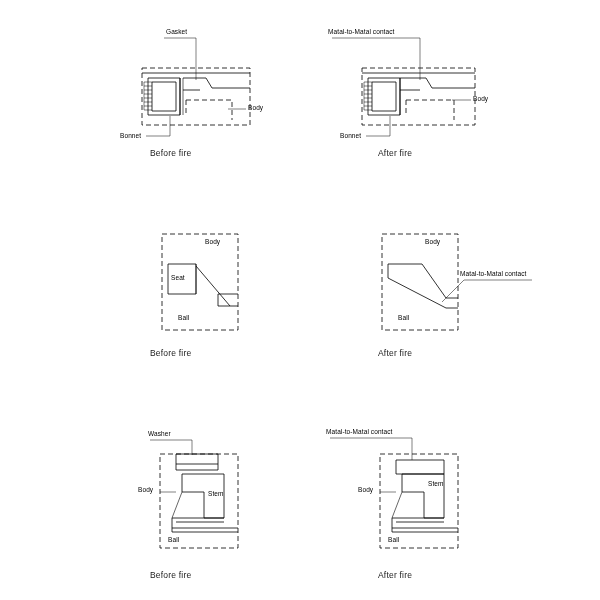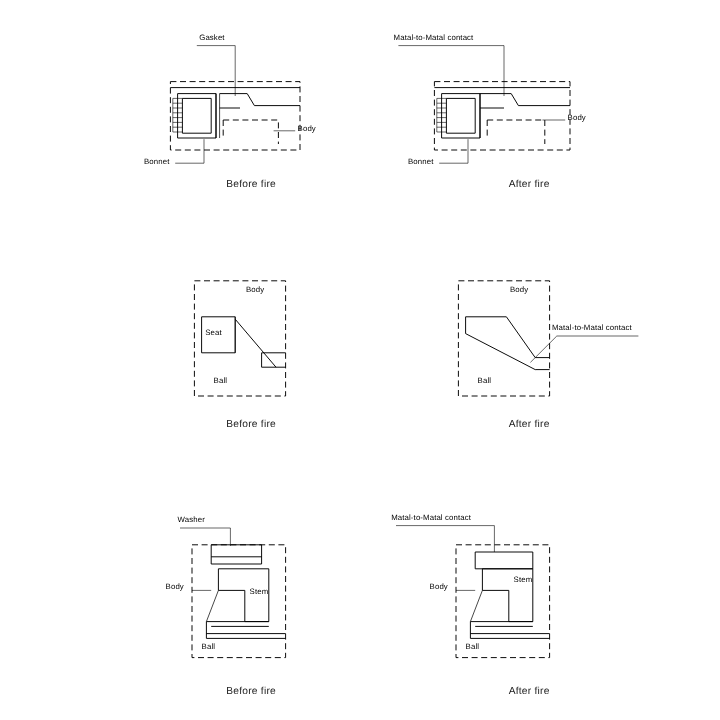--- a/index.html
+++ b/index.html
@@ -22,21 +22,21 @@
     height: 600px;
   }
   .cell {
     position: absolute;
   }
   .caption {
     position: absolute;
     font-size: 8.5px;
     color: #1a1a1a;
     white-space: nowrap;
-    text-align: right;
+    text-align: left;
     letter-spacing: 0.2px;
   }
   .lbl {
     position: absolute;
     font-size: 6.5px;
     color: #000000;
     white-space: nowrap;
     letter-spacing: 0.1px;
   }
   svg { display: block; }

